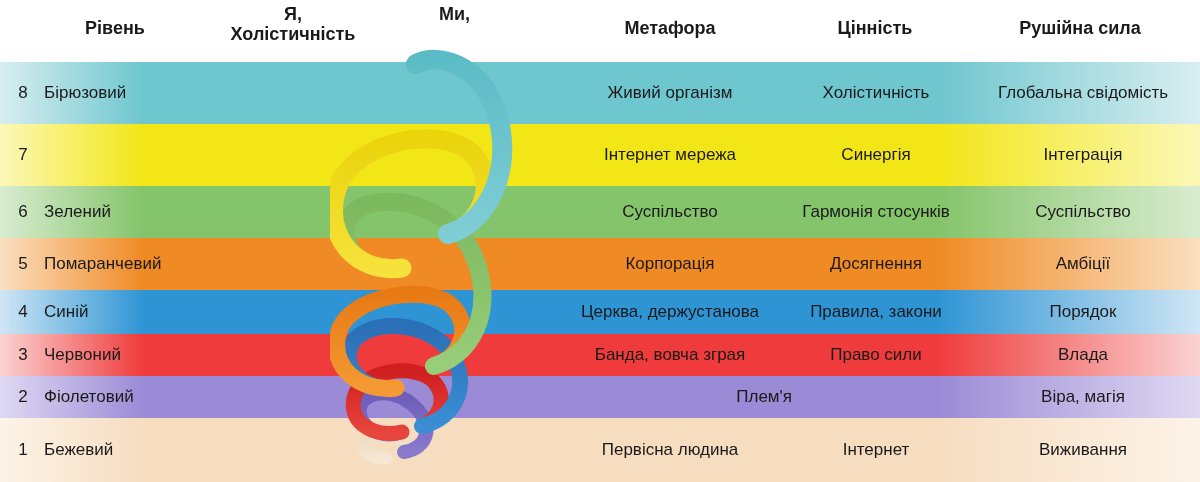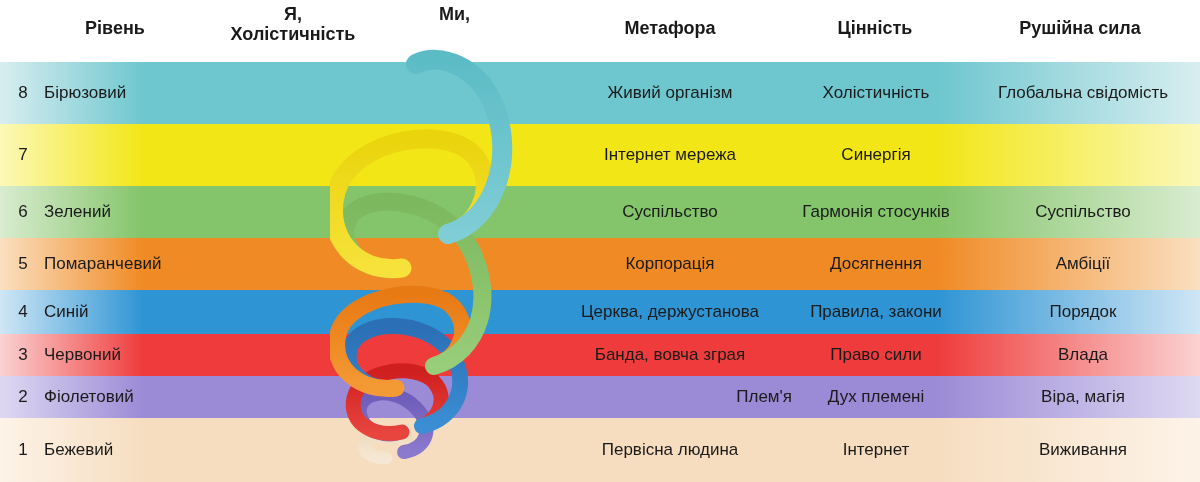--- a/index.html
+++ b/index.html
@@ -109,20 +109,21 @@
         <div class="cell c-num" style="color: rgb(26, 26, 26);">8</div>
         <div class="cell c-name" style="color: rgb(26, 26, 26);">Бірюзовий</div>
         <div class="cell c-meta" style="color: rgb(26, 26, 26);">Живий організм</div>
         <div class="cell c-value" style="color: rgb(26, 26, 26);">Холістичність</div>
         <div class="cell c-drive" style="color: rgb(26, 26, 26);">Глобальна свідомість</div>
       </div>
       <div class="row" style="top: 62px; height: 62px; background: linear-gradient(to right, rgb(251, 248, 184) 0%, rgb(242, 230, 22) 12%, rgb(242, 230, 22) 78%, rgb(251, 248, 184) 100%);">
         <div class="cell c-num" style="color: rgb(26, 26, 26);">7</div>
         <div class="cell c-value" style="color: rgb(26, 26, 26);">Синергія</div>
         <div class="cell c-meta" style="color: rgb(26, 26, 26);">Інтернет мережа</div>
+        <div class="cell c-drive" style="color: rgb(26, 26, 26);">Інтеграція</div>
       </div>
       <div class="row" style="top: 124px; height: 52px; background: linear-gradient(to right, rgb(217, 236, 208) 0%, rgb(132, 196, 106) 12%, rgb(132, 196, 106) 78%, rgb(217, 236, 208) 100%);">
         <div class="cell c-num" style="color: rgb(26, 26, 26);">6</div>
         <div class="cell c-name" style="color: rgb(26, 26, 26);">Зелений</div>
         <div class="cell c-meta" style="color: rgb(26, 26, 26);">Суспільство</div>
         <div class="cell c-value" style="color: rgb(26, 26, 26);">Гармонія стосунків</div>
         <div class="cell c-drive" style="color: rgb(26, 26, 26);">Суспільство</div>
       </div>
       <div class="row" style="top: 176px; height: 52px; background: linear-gradient(to right, rgb(250, 223, 192) 0%, rgb(240, 138, 36) 12%, rgb(240, 138, 36) 78%, rgb(250, 223, 192) 100%);">
         <div class="cell c-num" style="color: rgb(26, 26, 26);">5</div>
@@ -142,21 +143,20 @@
         <div class="cell c-num" style="color: rgb(26, 26, 26);">3</div>
         <div class="cell c-name" style="color: rgb(26, 26, 26);">Червоний</div>
         <div class="cell c-meta" style="color: rgb(26, 26, 26); text-align: center;">Банда, вовча зграя</div>
         <div class="cell c-value" style="color: rgb(26, 26, 26);">Право сили</div>
         <div class="cell c-drive" style="color: rgb(26, 26, 26);">Влада</div>
       </div>
       <div class="row" style="top: 314px; height: 42px; background: linear-gradient(to right, rgb(222, 217, 242) 0%, rgb(155, 138, 214) 12%, rgb(155, 138, 214) 78%, rgb(222, 217, 242) 100%);">
         <div class="cell c-num" style="color: rgb(26, 26, 26);">2</div>
         <div class="cell c-name" style="color: rgb(26, 26, 26);">Фіолетовий</div>
         <div class="cell c-meta" style="color: rgb(26, 26, 26); text-align: right;">Плем'я</div>
-        <div class="cell c-value" style="color: rgb(26, 26, 26);">Дух племені</div>
         <div class="cell c-drive" style="color: rgb(26, 26, 26);">Віра, магія</div>
       </div>
       <div class="row" style="top: 356px; height: 64px; background: linear-gradient(to right, rgb(253, 243, 232) 0%, rgb(246, 221, 192) 12%, rgb(246, 221, 192) 78%, rgb(253, 243, 232) 100%);">
         <div class="cell c-num" style="color: rgb(26, 26, 26);">1</div>
         <div class="cell c-name" style="color: rgb(26, 26, 26);">Бежевий</div>
         <div class="cell c-meta" style="color: rgb(26, 26, 26);">Первісна людина</div>
         <div class="cell c-value" style="color: rgb(26, 26, 26);">Інтернет</div>
         <div class="cell c-drive" style="color: rgb(26, 26, 26);">Виживання</div>
       </div>
     </div>

